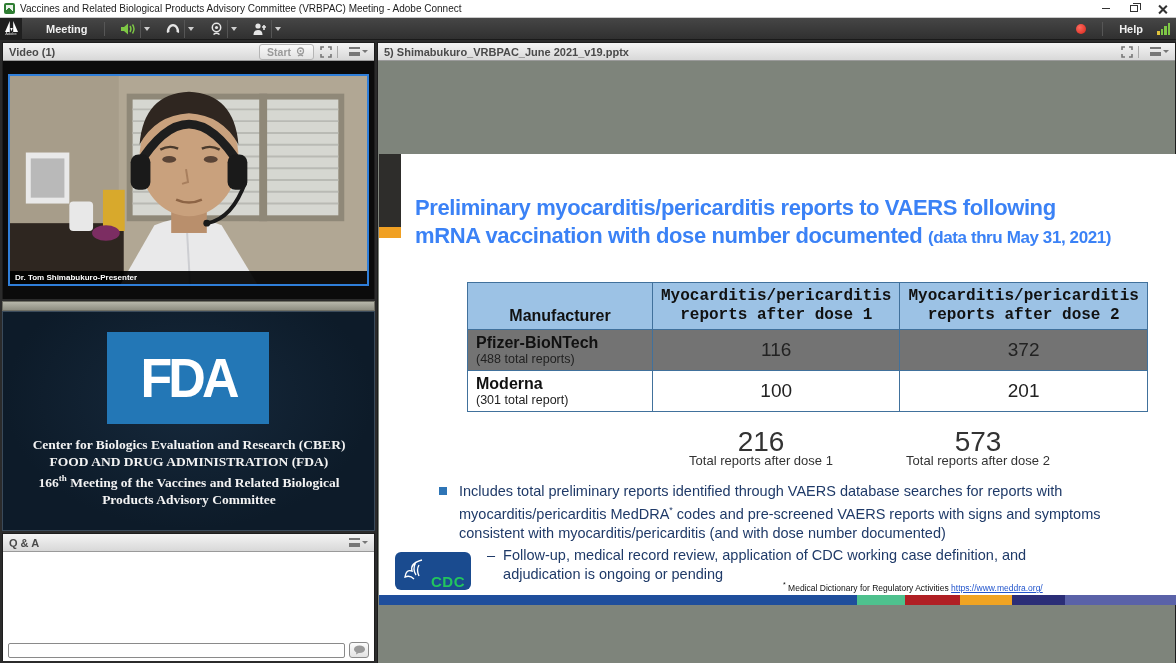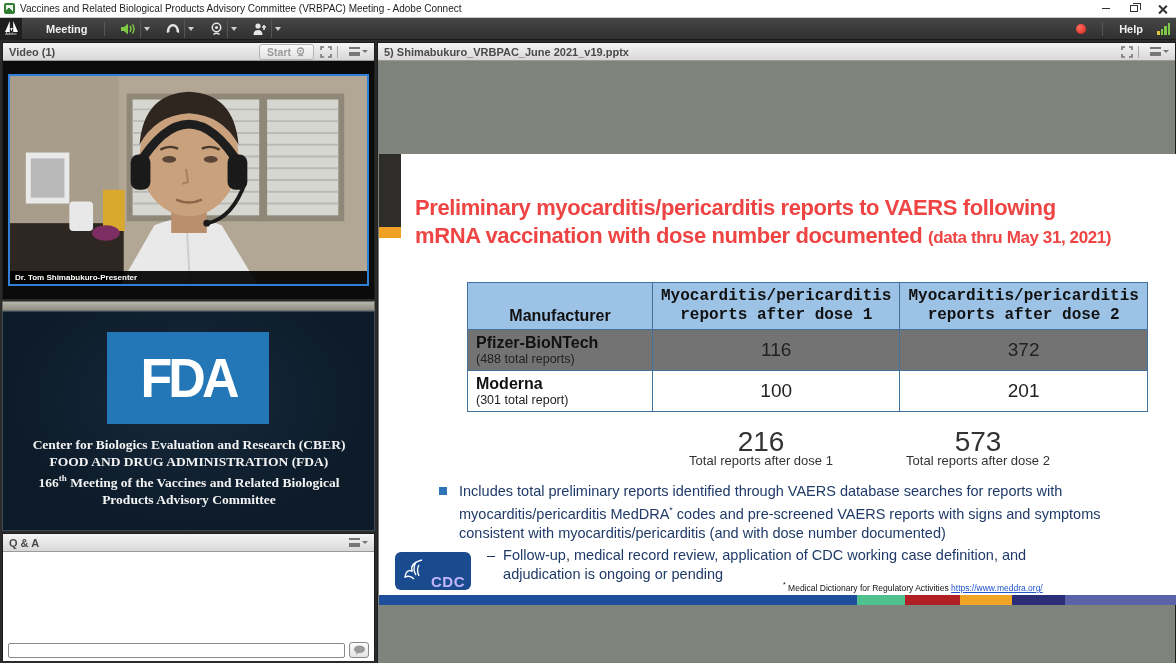--- a/index.html
+++ b/index.html
@@ -95,21 +95,21 @@
     font-size:10px; padding:0 4px; }
   #qa-send { width:20px; height:16px; border:1px solid #8a8a8a; border-radius:3px;
     background:linear-gradient(#fcfcfc,#e3e3e3); display:flex; align-items:center; justify-content:center; }
 
   
   #share-pod { left:377px; top:42px; width:799px; height:621px; background:#7e847b; border:1px solid #1d1d1d; }
   #share-body { position:relative; width:100%; height:602px; background:#7e847b; }
   #slide { position:absolute; left:1px; top:93px; width:797px; height:451px; background:#ffffff; }
   #slide-leftbar { position:absolute; left:0; top:0; width:22px; height:73px; background:#2e2d2b; }
   #slide-leftbar-accent { position:absolute; left:0; top:73px; width:22px; height:11px; background:#f0a023; }
-  #slide-title { position:absolute; left:36px; top:40px; width:748px; color:#ef4444;
+  #slide-title { position:absolute; left:36px; top:40px; width:748px; color:#3b82f6;
     font-size:22px; font-weight:bold; line-height:28px; letter-spacing:-0.4px; }
   #slide-title .suffix { font-size:17px; }
 
   
   #slide-table { position:absolute; left:88px; top:128px; border-collapse:collapse;
     font-family:"Liberation Sans", sans-serif; }
   #slide-table th, #slide-table td { border:1.5px solid #41719c; }
   #slide-table th { background:#9cc2e5; color:#111; font-size:16px; font-weight:bold;
     line-height:19px; padding:4px 8px; vertical-align:bottom; text-align:center; }
   #slide-table th.col-mfr { width:185px; }
@@ -132,21 +132,21 @@
   .sq-bullet { position:absolute; left:-20px; top:5px; width:8px; height:8px; background:#2e75b6; }
   #bullet1 sup { font-size:9px; }
   #sub-bullet { position:absolute; left:108px; top:392px; width:600px; color:#1f3a68;
     font-size:14.5px; line-height:19px; display:flex; }
   #sub-bullet .dash { margin-right:8px; }
 
   
   #cdc-logo { position:absolute; left:16px; top:398px; width:76px; height:38px; background:#1a4b8f;
     border-radius:6px; display:flex; align-items:center; justify-content:flex-end; padding:3px 6px; }
   #cdc-logo .eagle { position:absolute; left:7px; top:5px; }
-  #cdc-logo .cdc-word { color:#c4b5fd; font-weight:bold; font-size:15px; letter-spacing:0.5px; border-bottom:2px solid rgba(255,255,255,.5);margin-top:22px; }
+  #cdc-logo .cdc-word { color:#22c55e; font-weight:bold; font-size:15px; letter-spacing:0.5px; border-bottom:2px solid rgba(255,255,255,.5);margin-top:22px; }
 
   
   #footnote { position:absolute; left:404px; top:427px; width:320px; font-size:8.5px; color:#111; }
   #footnote sup { font-size:7px; }
   #footnote a { color:#2255cc; text-decoration:underline; }
 
   
   #slide-footerbar { position:absolute; left:0; top:441px; width:797px; height:10px; display:flex; }
   #slide-footerbar .seg { height:10px; }
   .seg.s0{width:478px;} .seg.s1{width:48px;} .seg.s2{width:55px;} .seg.s3{width:52px;}

